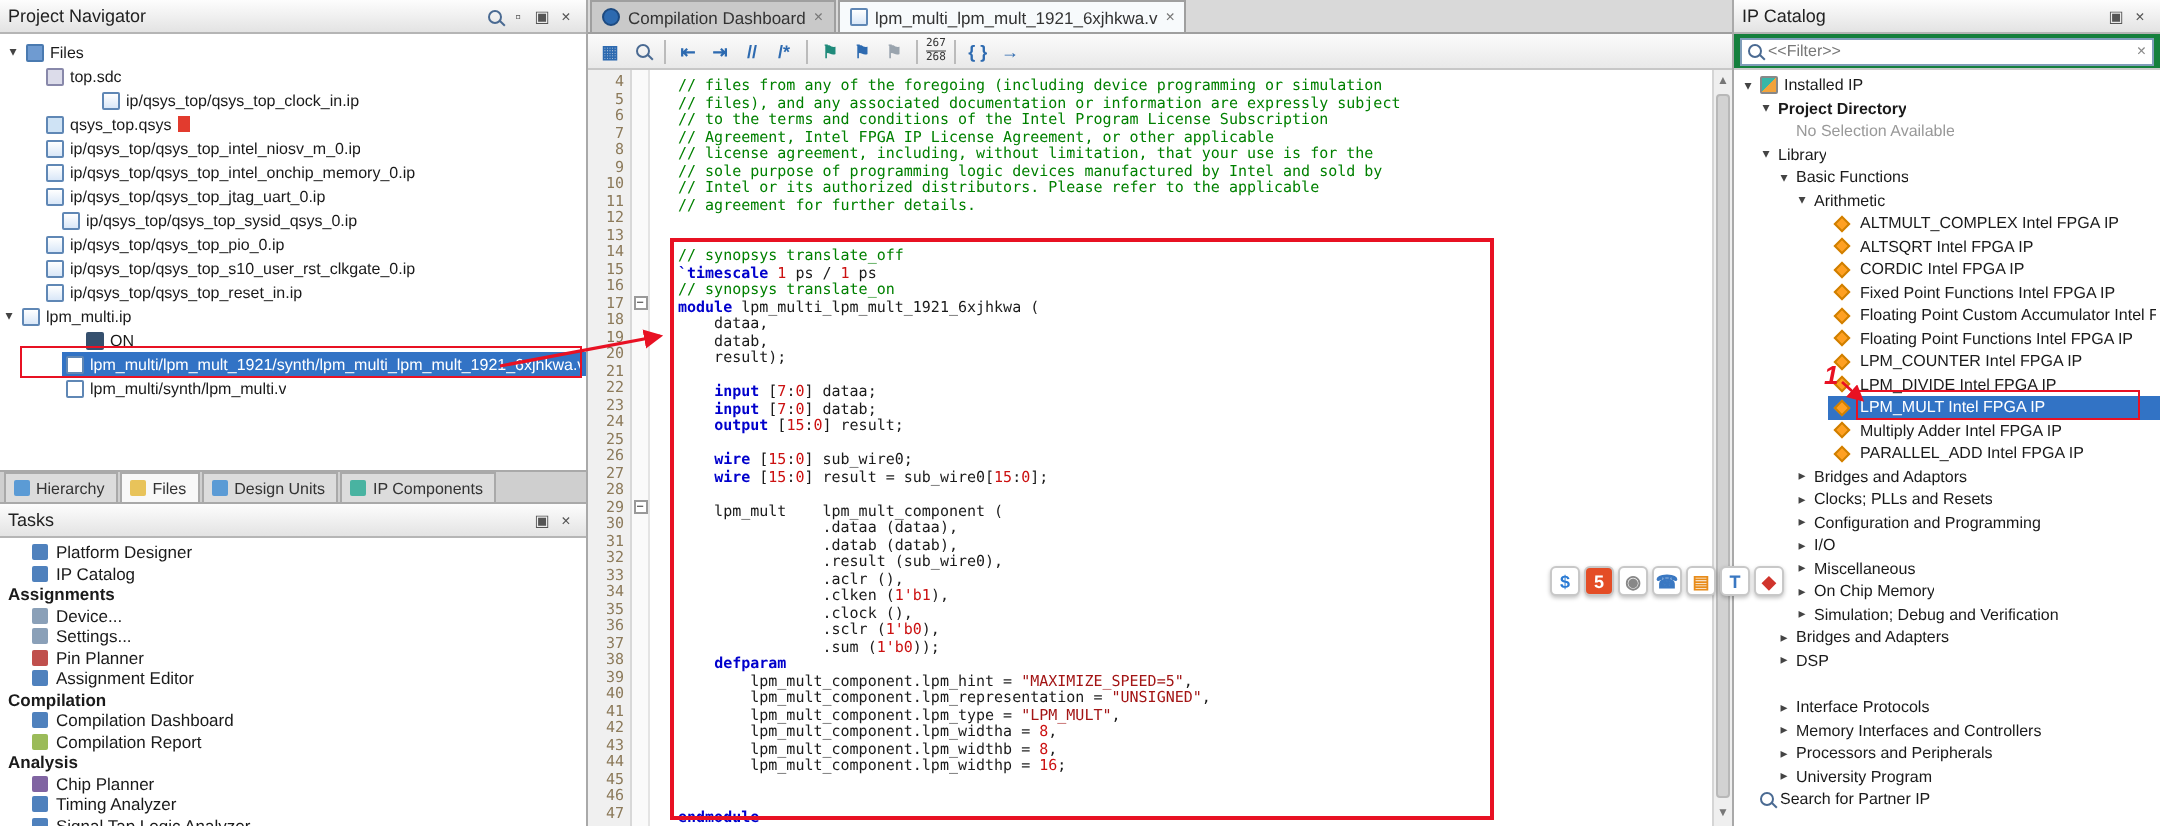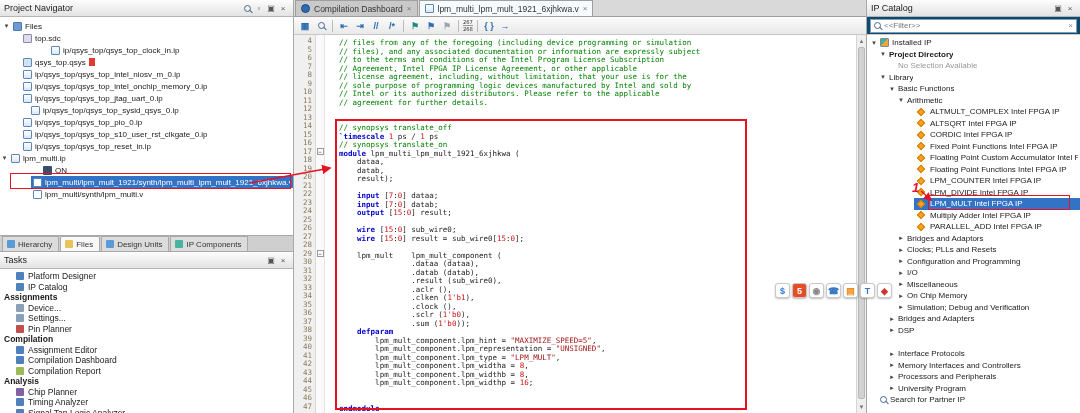--- a/index.html
+++ b/index.html
@@ -66,21 +66,21 @@
 .c{color:#008000}
 .k{color:#0000cc;font-weight:bold}
 .n{color:#cc1111}
 .s{color:#a31515}
 .vscroll{position:absolute;top:35px;right:0;bottom:0;width:10px;background:#efefef;border-left:1px solid #d5d5d5}
 .vthumb{position:absolute;top:12px;bottom:14px;left:1px;right:1px;background:#d2d2d2;border:1px solid #b8b8b8;border-radius:2px}
 .varr{position:absolute;left:0;width:9px;height:10px;font-size:6px;color:#777;text-align:center;line-height:10px}
 
 
 .right-panel{position:absolute;left:866px;top:0;width:214px;height:413px;background:#fff;border-left:1px solid #a9a9a9;display:flex;flex-direction:column}
-.filter-row{height:18px;padding:2px 3px;background:#0c4a6e;border-bottom:1px solid #ccc;display:flex;align-items:center;flex:none}
+.filter-row{height:18px;padding:2px 3px;background:#15803d;border-bottom:1px solid #ccc;display:flex;align-items:center;flex:none}
 .filter-box{flex:1;height:14px;background:#fff;border:1px solid #7f9db9;display:flex;align-items:center;gap:3px;padding:0 3px}
 .filter-input{flex:1;border:none;outline:none;font-size:8px;font-family:"Liberation Sans",sans-serif;color:#333;background:transparent;min-width:0}
 .filter-input::placeholder{color:#777}
 .filter-clear{color:#888;font-size:8px}
 .ip-tree{flex:1;overflow:hidden;padding-top:2px;font-size:8px}
 .iprow{display:flex;align-items:center;height:11.5px;white-space:nowrap;overflow:hidden}
 .iprow .arrow{width:8px}
 
 
 .float-tools{position:absolute;left:775px;top:283px;display:flex;z-index:60}
@@ -259,25 +259,25 @@
           <span>Device...</span>
         </div>
         <div class="task-row">
           <span class="task-ic" style="background: rgb(138, 160, 184);"></span>
           <span>Settings...</span>
         </div>
         <div class="task-row">
           <span class="task-ic" style="background: rgb(192, 80, 77);"></span>
           <span>Pin Planner</span>
         </div>
-        <div class="task-row section">Compilation</div>
         <div class="task-row">
           <span class="task-ic" style="background: rgb(79, 129, 189);"></span>
           <span>Assignment Editor</span>
         </div>
+        <div class="task-row section">Compilation</div>
         <div class="task-row">
           <span class="task-ic" style="background: rgb(79, 129, 189);"></span>
           <span>Compilation Dashboard</span>
         </div>
         <div class="task-row">
           <span class="task-ic" style="background: rgb(155, 187, 89);"></span>
           <span>Compilation Report</span>
         </div>
         <div class="task-row section">Analysis</div>
         <div class="task-row">

